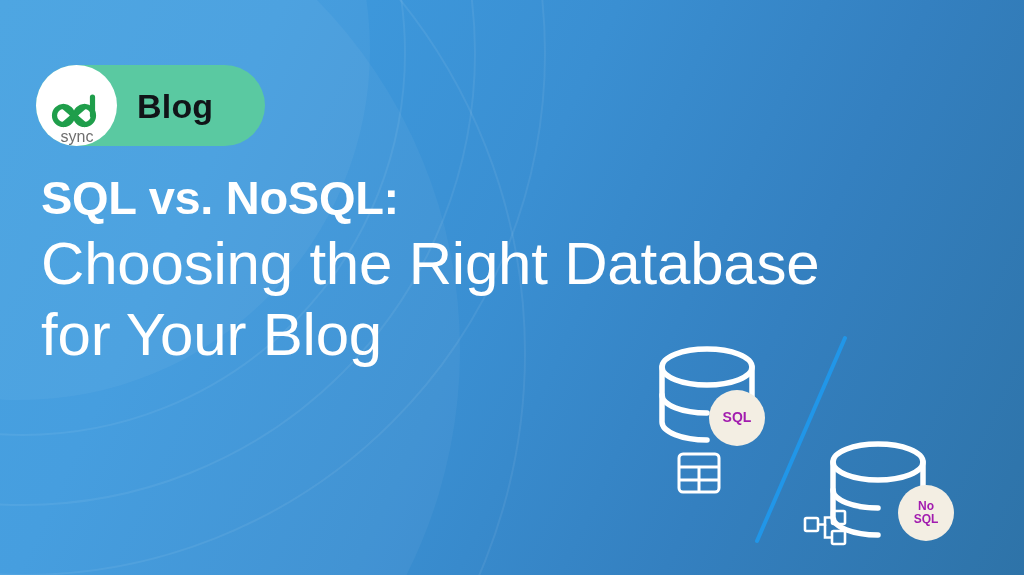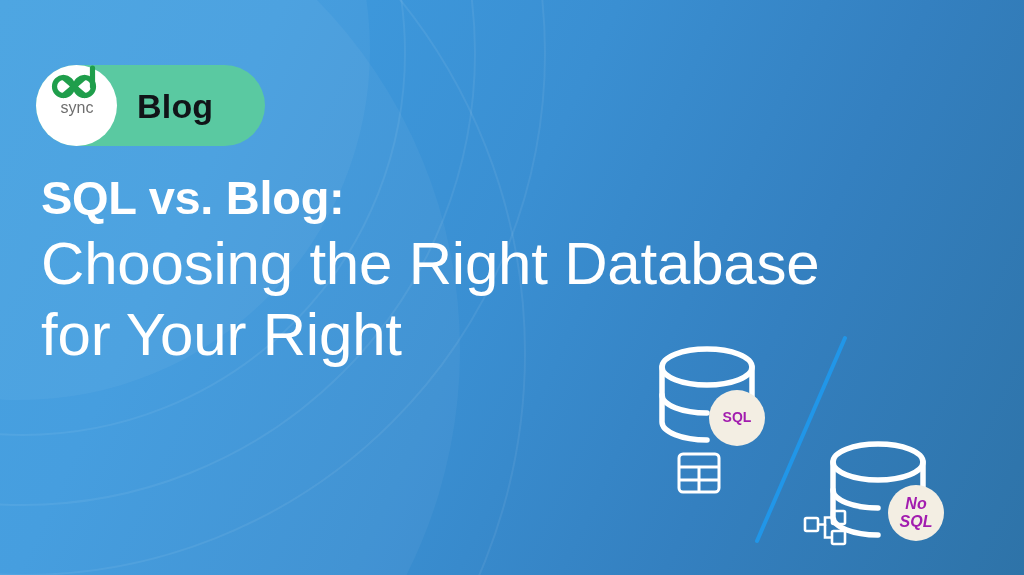--- a/index.html
+++ b/index.html
@@ -45,21 +45,21 @@
     background: #5ac9a1;
     border-radius: 41px;
     padding-right: 52px;
   }
   .logo-circle {
     width: 81px;
     height: 81px;
     border-radius: 50%;
     background: #ffffff;
     display: flex;
-    align-items: flex-start;
+    align-items: flex-end;
     justify-content: center;
     flex: 0 0 auto;
   }
   .logo-mark {
     display: block;
   }
   .pill-label {
     margin-left: 20px;
     font-size: 34px;
     font-weight: bold;
@@ -115,26 +115,25 @@
     text-align: center;
   }
   .badge-sql {
     left: 69px;
     top: 65px;
     width: 56px;
     height: 56px;
     font-size: 14px;
   }
   .badge-nosql {
-    left: 248px;
+    left: 258px;
     top: 160px;
     width: 56px;
     height: 56px;
-    font-size: 16px;
-    font-style: italic;
+    font-size: 12px;
   }
 </style>
 </head>
 <body>
 
 <div class="banner">
 
   <div class="arcs">
     <div class="arc-fill" style="left:-330px; top:-300px; width:700px; height:700px;"></div>
     <div class="arc" style="left:-360px; top:-330px; width:762px; height:762px;"></div>
@@ -154,23 +153,23 @@
           <path d="M38.5 12.5 L17.5 30.5"></path>
           <path d="M46.5 3 L46.5 21.5" stroke-width="5.2"></path>
         </g>
         <text x="31" y="48" font-family="Liberation Sans, sans-serif" font-size="16" fill="#6e6e6e" text-anchor="middle">sync</text>
       </svg>
     </div>
     <div class="pill-label">Blog</div>
   </div>
 
   <div class="headline">
-    <div class="headline-line bold">SQL vs. Blog:</div>
+    <div class="headline-line bold">SQL vs. NoSQL:</div>
     <div class="headline-line light">Choosing the Right Database</div>
-    <div class="headline-line light">for Your Right</div>
+    <div class="headline-line light">for Your Blog</div>
   </div>
 
   <div class="illustration">
     <svg width="384" height="250" viewBox="0 0 384 250">
 
       <g fill="none" stroke="#ffffff" stroke-width="5.5" stroke-linecap="round" stroke-linejoin="round">
         <ellipse cx="67" cy="42" rx="45" ry="18"></ellipse>
         <path d="M22 42 L22 97 C22 106.9 42.1 115 67 115"></path>
         <path d="M112 42 L112 72"></path>
         <path d="M22 70 C22 79.9 42.1 88 67 88"></path>

